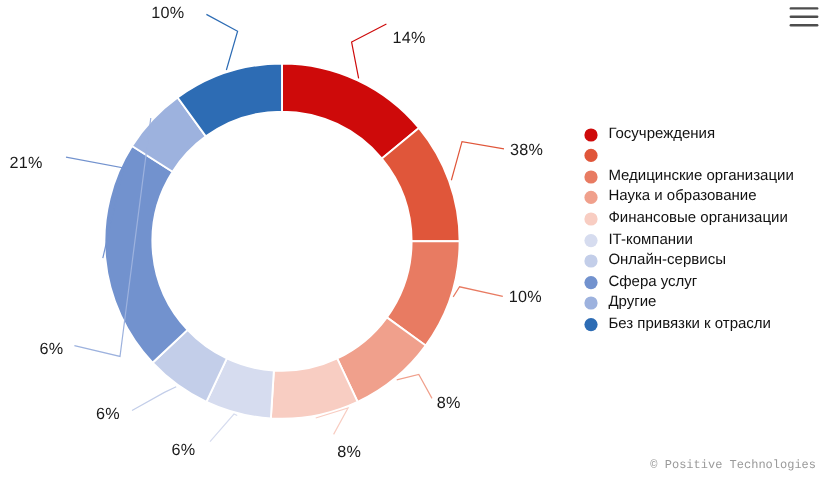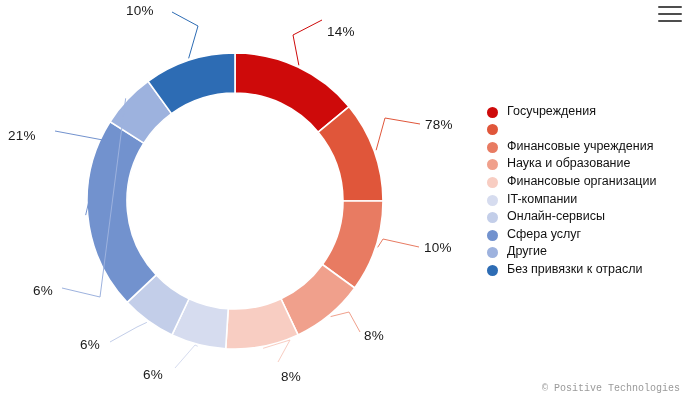--- a/index.html
+++ b/index.html
@@ -82,21 +82,21 @@
         <path d="M 146.83221215612906 322.3525491562421 L 137 327 L 110 342" fill="none" stroke="#C3CEE9" stroke-width="1"></path>
         <path d="M 127.11264314163107 302.3129716774459 A 148 148 0 0 1 110.03946702570175 121.69763434310853 L 143.81258404578236 143.1307061422684 A 108 108 0 0 0 156.27138823848753 274.93108744029837 Z" fill="#7292CE" stroke="#ffffff" stroke-width="1.6"></path>
         <path d="M 85.665705309538 215.1162469977771 L 103 140 L 55 131" fill="none" stroke="#7292CE" stroke-width="1"></path>
         <path d="M 110.03946702570175 121.69763434310853 A 148 148 0 0 1 148.00778266071396 81.2654848325078 L 171.5191927524129 113.62616460750569 A 108 108 0 0 0 143.81258404578236 143.1307061422684 Z" fill="#9DB2DE" stroke="#ffffff" stroke-width="1.6"></path>
         <path d="M 125.65470588678824 98.31793411069674 L 100 297 L 62 288" fill="none" stroke="#9DB2DE" stroke-width="1"></path>
         <path d="M 148.00778266071396 81.2654848325078 A 148 148 0 0 1 234.99999999999997 53 L 234.99999999999997 93 A 108 108 0 0 0 171.5191927524129 113.62616460750569 Z" fill="#2D6CB4" stroke="#ffffff" stroke-width="1.6"></path>
         <path d="M 188.64745084375787 58.34152255572698 L 198 26 L 172 12" fill="none" stroke="#2D6CB4" stroke-width="1"></path>
       </svg>
     <div id="pct-layer">
         <div class="pct-label" style="left: 327px; top: 24px;">14%</div>
-        <div class="pct-label" style="left: 425px; top: 117px;">78%</div>
+        <div class="pct-label" style="left: 425px; top: 117px;">38%</div>
         <div class="pct-label" style="left: 424px; top: 240px;">10%</div>
         <div class="pct-label" style="left: 364px; top: 328px;">8%</div>
         <div class="pct-label" style="left: 281px; top: 369px;">8%</div>
         <div class="pct-label" style="left: 143px; top: 367px;">6%</div>
         <div class="pct-label" style="left: 80px; top: 337px;">6%</div>
         <div class="pct-label" style="left: 8px; top: 128px;">21%</div>
         <div class="pct-label" style="left: 33px; top: 283px;">6%</div>
         <div class="pct-label" style="left: 126px; top: 3px;">10%</div>
       </div>
   </div>
@@ -104,21 +104,21 @@
   <div class="legend" id="legend">
       <div class="legend-row">
         <span class="legend-dot" style="background: rgb(206, 10, 10);"></span>
         <span class="legend-label">Госучреждения</span>
       </div>
       <div class="legend-row">
         <span class="legend-dot" style="background: rgb(224, 86, 58);"></span>
       </div>
       <div class="legend-row">
         <span class="legend-dot" style="background: rgb(232, 123, 98);"></span>
-        <span class="legend-label">Финансовые учреждения</span>
+        <span class="legend-label">Медицинские организации</span>
       </div>
       <div class="legend-row">
         <span class="legend-dot" style="background: rgb(240, 160, 140);"></span>
         <span class="legend-label">Наука и образование</span>
       </div>
       <div class="legend-row">
         <span class="legend-dot" style="background: rgb(248, 205, 194);"></span>
         <span class="legend-label">Финансовые организации</span>
       </div>
       <div class="legend-row">

